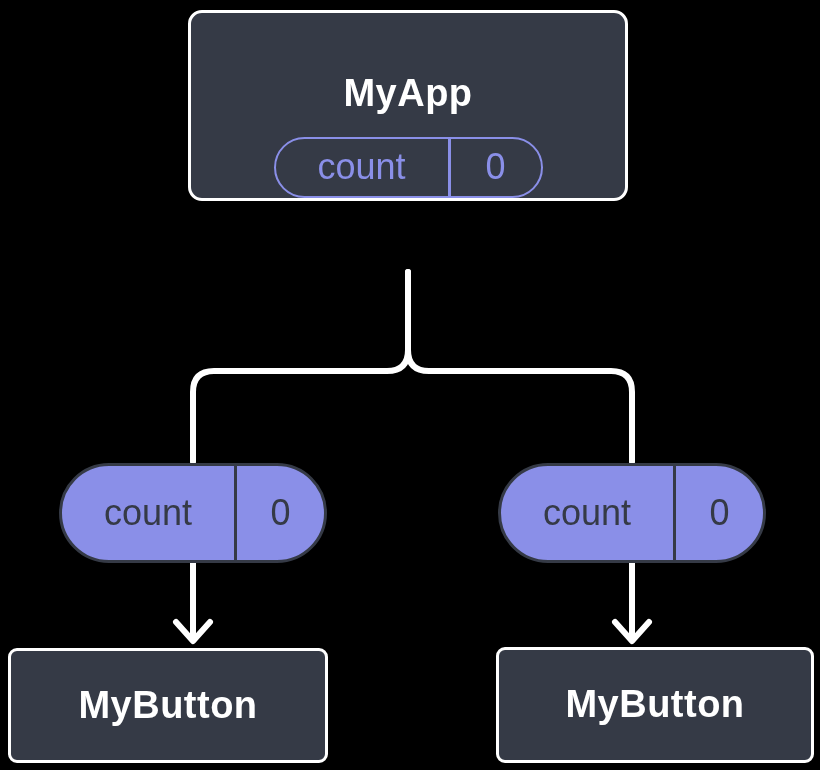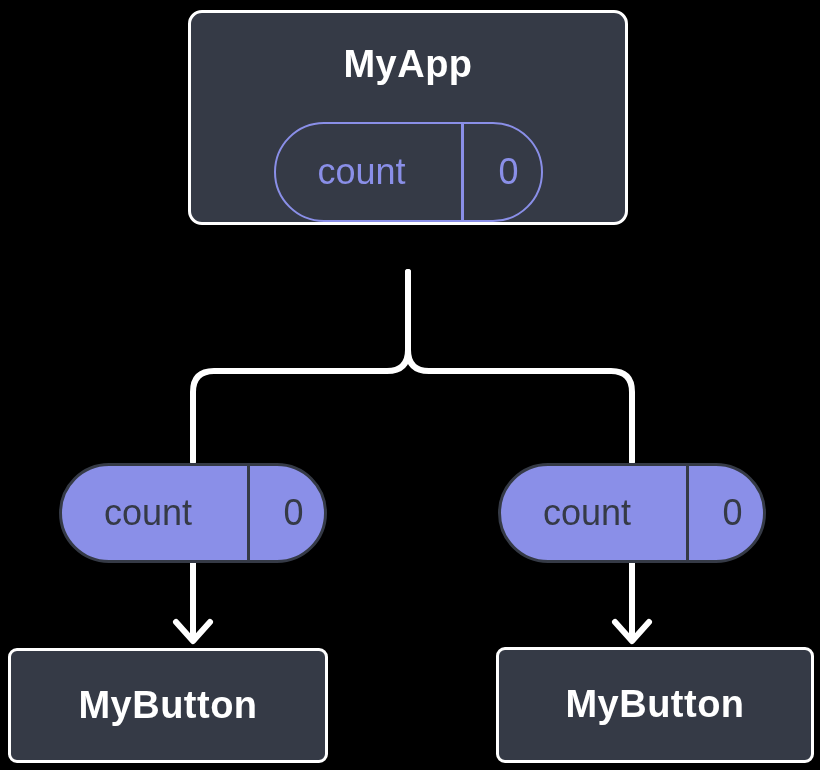--- a/index.html
+++ b/index.html
@@ -25,34 +25,33 @@
     fill:none;stroke:var(--connector);stroke-width:6;
     stroke-linecap:round;stroke-linejoin:round;
   }
   .node{
     position:absolute;z-index:2;
     background:var(--node-fill);
     border:3px solid var(--node-border);
     border-radius:14px;
   }
   .node-root{
-    left:188px;top:10px;width:440px;height:215px;
+    left:188px;top:10px;width:440px;height:191px;
     display:flex;flex-direction:column;align-items:center;
-    padding-top:29px;
-    justify-content:space-between;
+    padding-top:58px;
   }
   .node-title{
     color:var(--title-text);
     font-size:38px;font-weight:600;line-height:1.2;
     letter-spacing:0.5px;
   }
   .pill{
     display:flex;align-items:stretch;
     border-radius:50px;overflow:hidden;
-    height:100px;width:269px;gap:13px;
+    height:100px;width:269px;
   }
   .pill-cell{
     display:flex;align-items:center;justify-content:center;
     font-size:36px;font-weight:400;
   }
   .pill-cell-name{width:172px;}
   .pill-cell-value{flex:1;}
   .pill-divider{width:3px;}
   .pill-outline{
     margin-top:20px;

